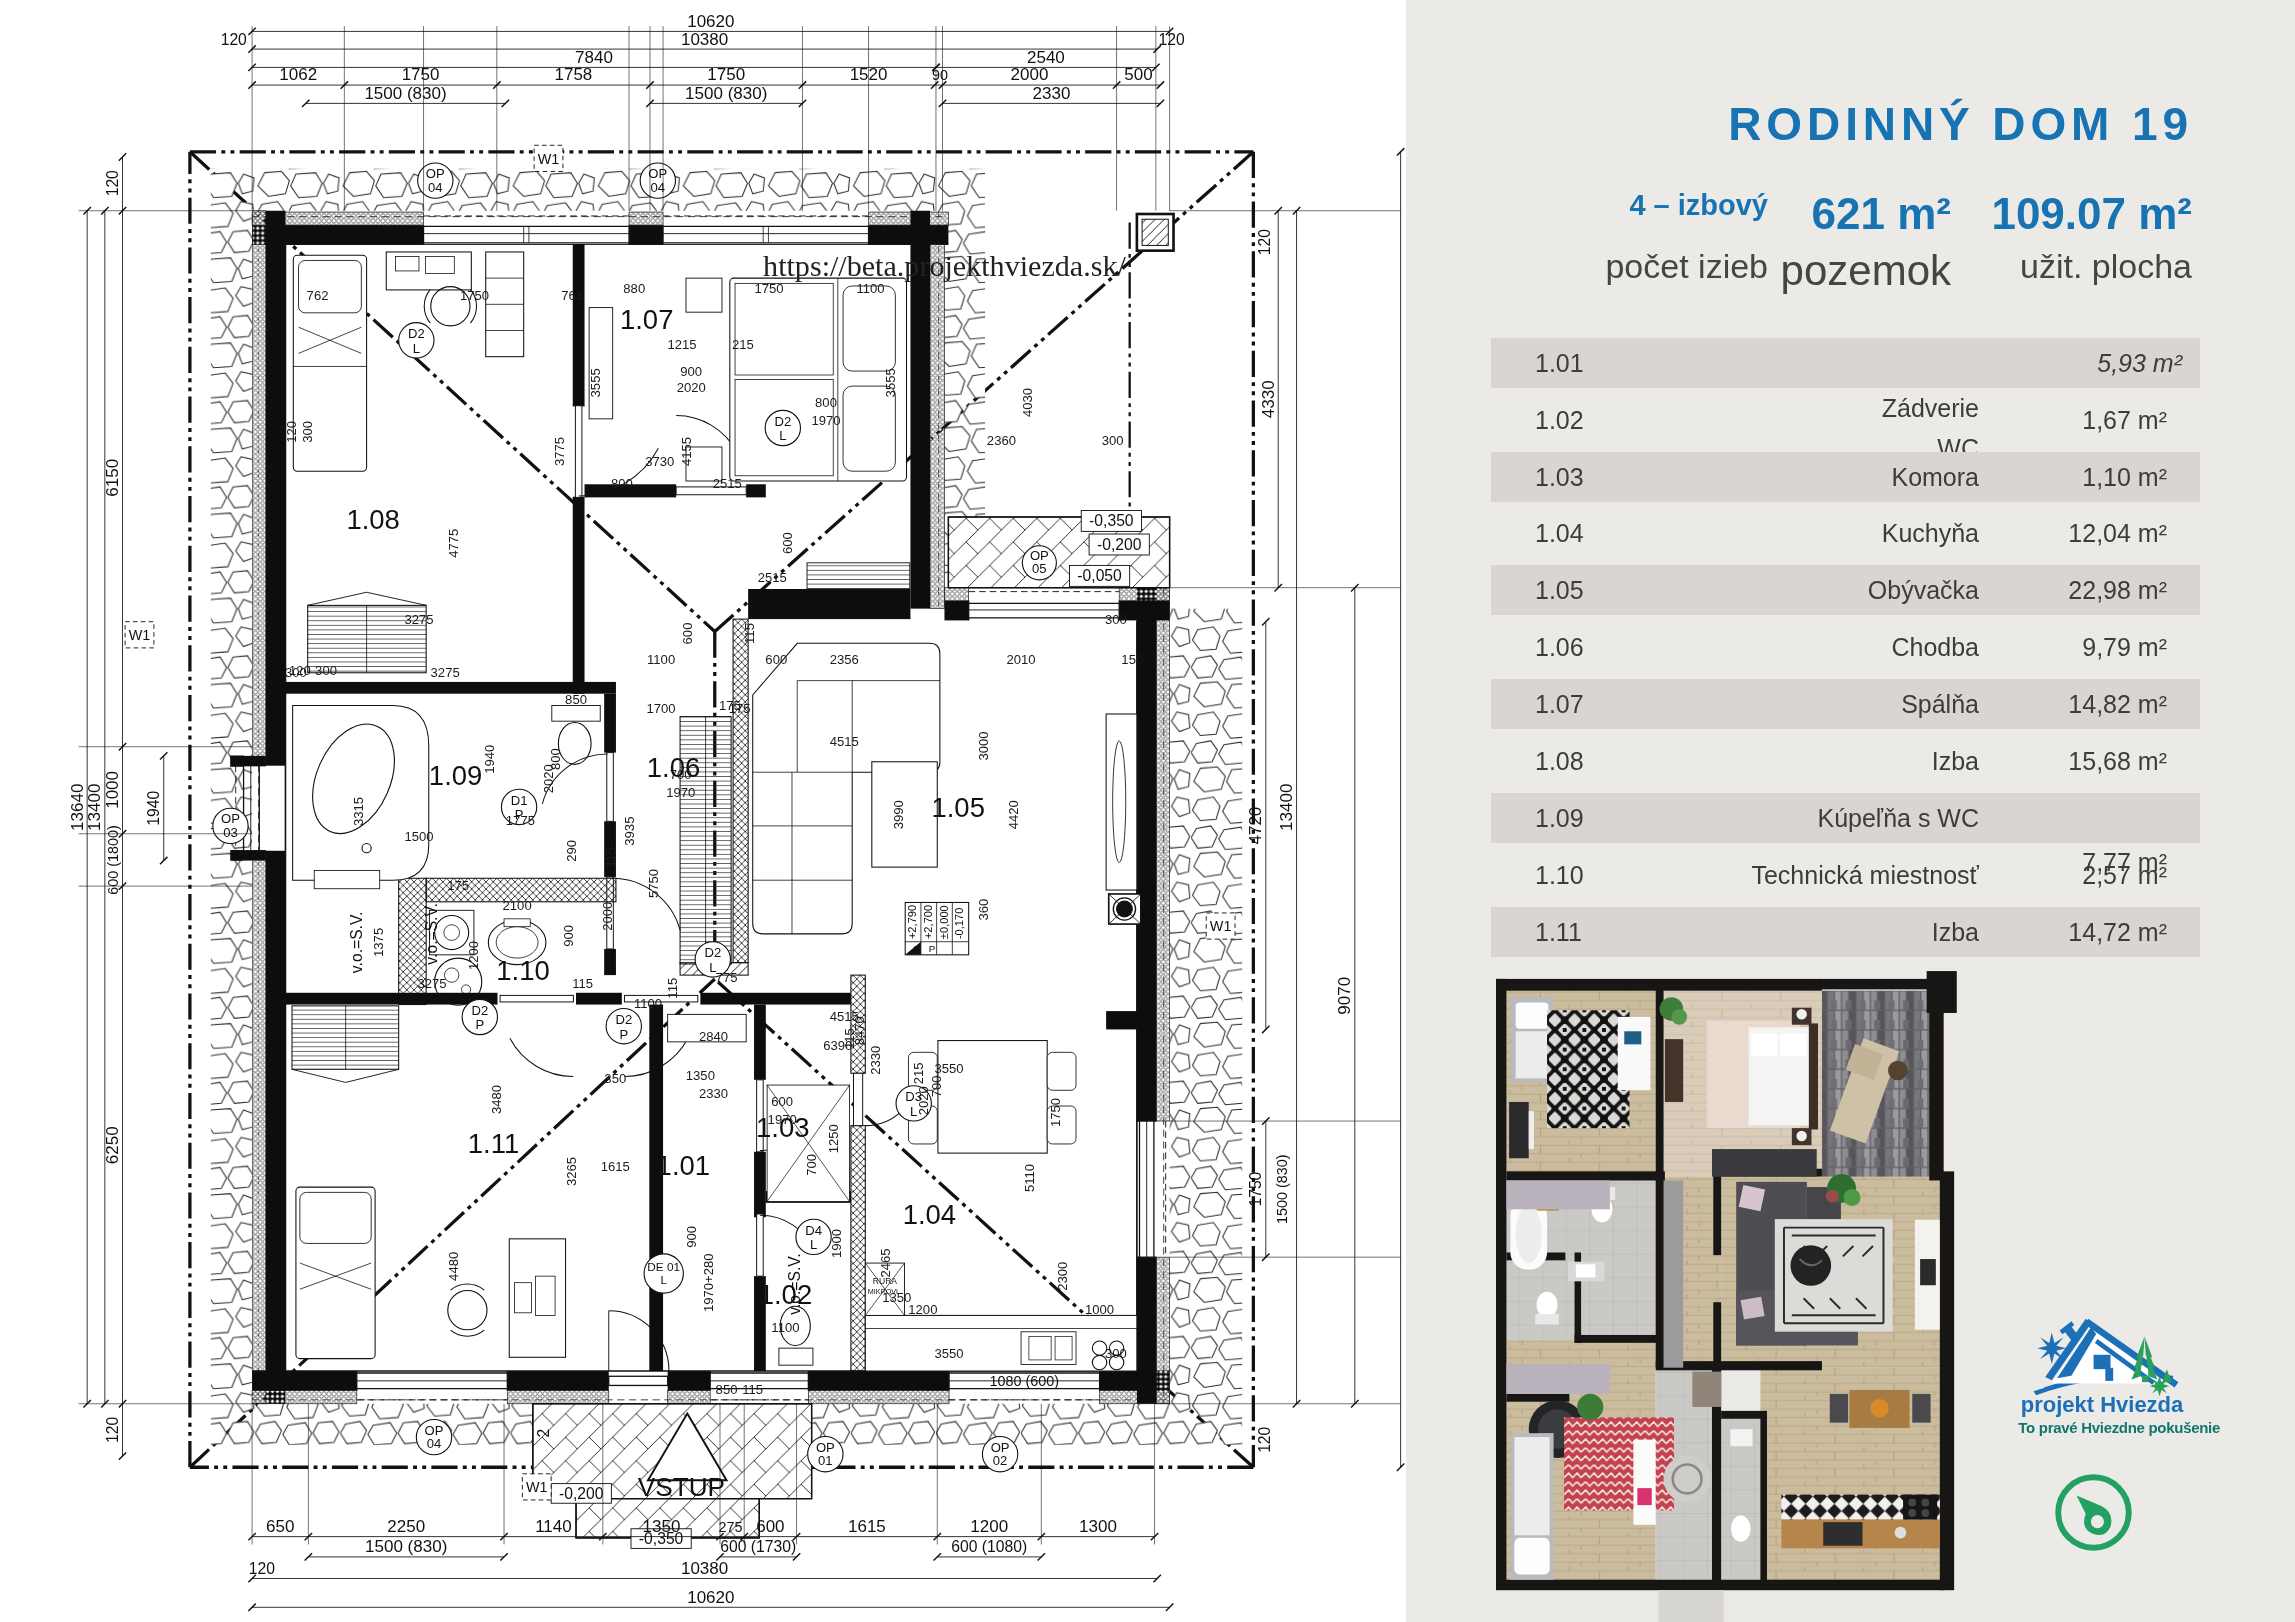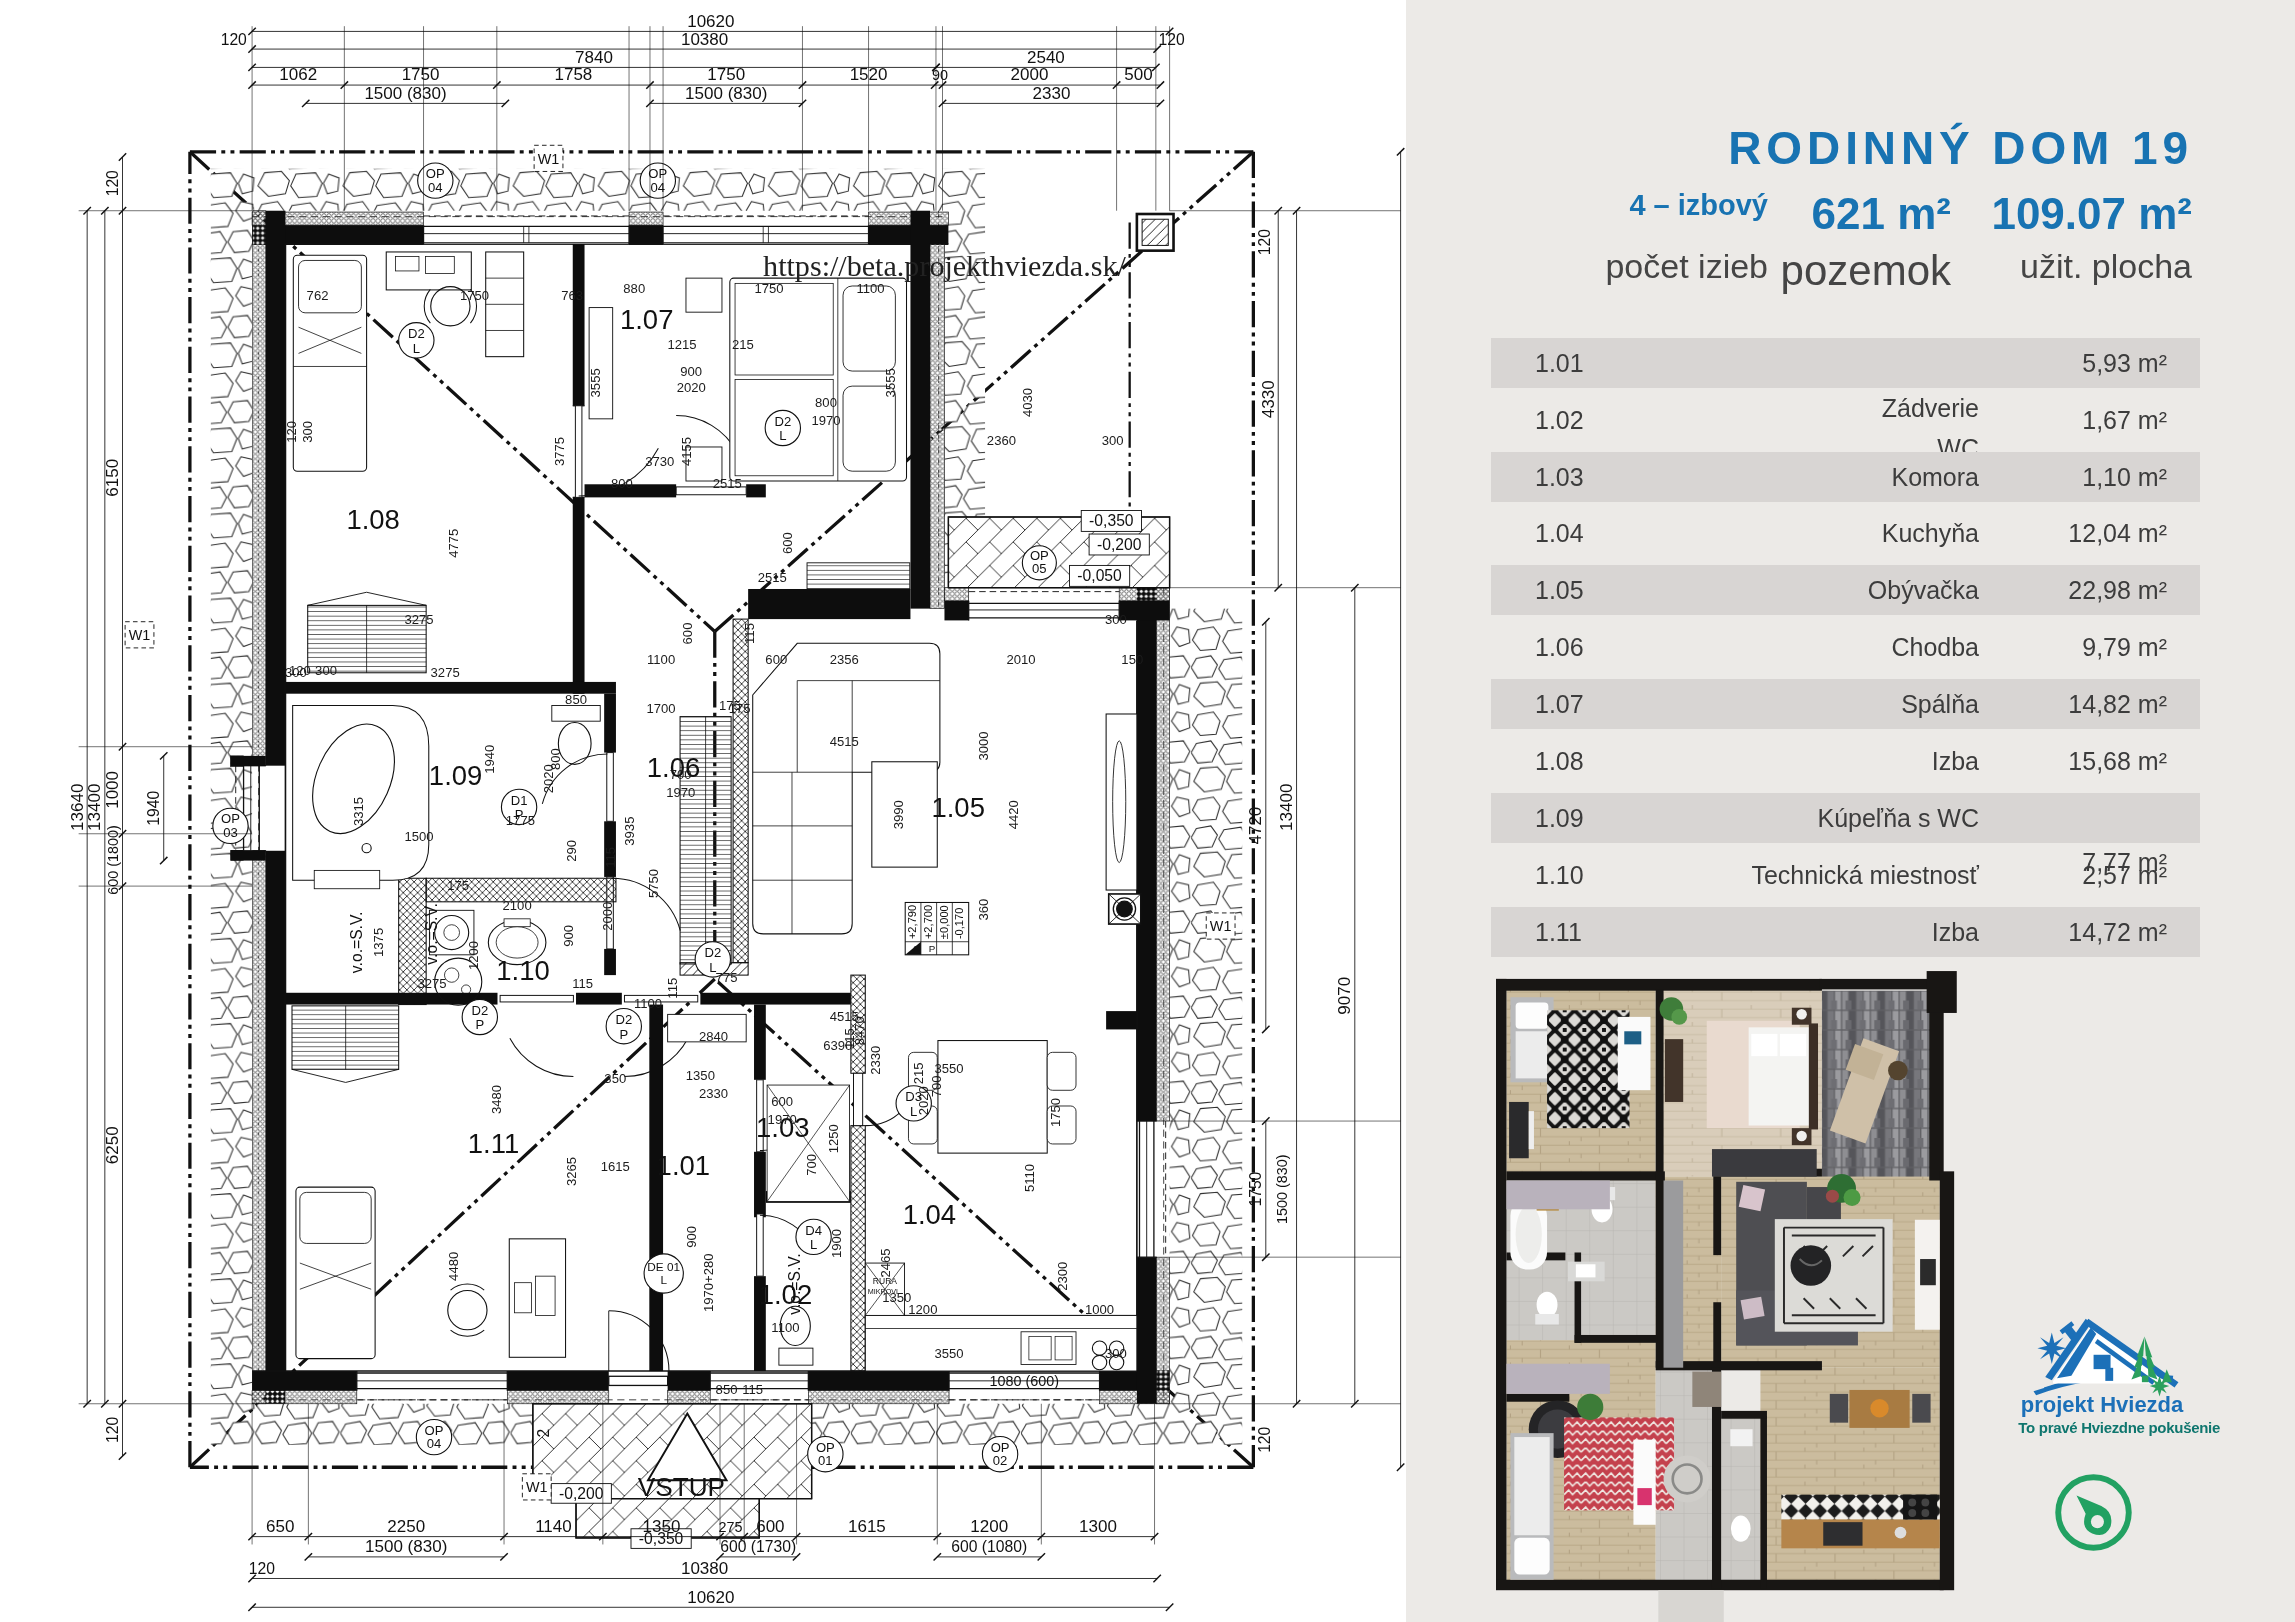--- a/index.html
+++ b/index.html
@@ -1021,35 +1021,35 @@
 <text x="1705" y="2075" font-size="20" font-family="Liberation Sans, sans-serif" text-anchor="middle" fill="#1c1c1c">300</text>
 <text x="452" y="1035" font-size="20" font-family="Liberation Sans, sans-serif" text-anchor="middle" fill="#1c1c1c">300</text>
 <text x="1305" y="1587" font-size="20" font-family="Liberation Sans, sans-serif" text-anchor="middle" fill="#1c1c1c" transform="rotate(-90 1305 1587)">115</text>
 <text x="1057" y="968" font-size="20" font-family="Liberation Sans, sans-serif" text-anchor="middle" fill="#1c1c1c" transform="rotate(-90 1057 968)">600</text>
 <text x="1152" y="968" font-size="20" font-family="Liberation Sans, sans-serif" text-anchor="middle" fill="#1c1c1c" transform="rotate(-90 1152 968)">115</text>
 <text x="1115" y="1085" font-size="20" font-family="Liberation Sans, sans-serif" text-anchor="middle" fill="#1c1c1c">175</text>
 </g>
 </svg>
 <div class="abs" style="left:1406px;top:0;width:889px;height:1623px;background:#ECEAE7"></div>
 
-<div class="abs" style="left:1440px;top:97px;width:753px;text-align:right;font-size:46px;font-weight:bold;color:#1873B2;letter-spacing:4.9px;margin-top:24px;">RODINNÝ DOM 19</div>
+<div class="abs" style="left:1440px;top:97px;width:753px;text-align:right;font-size:46px;font-weight:bold;color:#1873B2;letter-spacing:4.9px;">RODINNÝ DOM 19</div>
 
 <div class="abs" style="left:1440px;top:189px;width:328px;text-align:right;font-size:29px;font-weight:bold;color:#1873B2;">4 – izbový</div>
 <div class="abs" style="left:1440px;top:247px;width:328px;text-align:right;font-size:34px;color:#454545;">počet izieb</div>
 
 <div class="abs" style="left:1636px;top:189px;width:315px;text-align:right;font-size:44px;font-weight:bold;color:#1873B2;">621 m²</div>
 <div class="abs" style="left:1636px;top:247px;width:315px;text-align:right;font-size:42px;color:#454545;">pozemok</div>
 
 <div class="abs" style="left:1832px;top:189px;width:360px;text-align:right;font-size:44px;font-weight:bold;color:#1873B2;">109.07 m²</div>
 <div class="abs" style="left:1832px;top:247px;width:360px;text-align:right;font-size:34px;color:#454545;">užit. plocha</div>
 
 <div class="abs" style="left:1491px;top:338px;width:709px;height:50px;background:#D8D5D3;font-size:25px;color:#3C3C3C;">
     <span class="abs" style="left:44px;top:11px;">1.01</span>
     <span class="abs" style="right:221px;top:14px;margin-top:42px;">Zádverie</span>
-    <span class="abs" style="right:33px;top:11px;">5,93 m²</span>
+    <span class="abs" style="right:18px;top:11px;font-style:italic;">5,93 m²</span>
   </div>
 <div class="abs" style="left:1491px;top:395px;width:709px;height:50px;background:transparent;font-size:25px;color:#3C3C3C;">
     <span class="abs" style="left:44px;top:11px;">1.02</span>
     <span class="abs" style="right:221px;top:11px;margin-top:28px;">WC</span>
     <span class="abs" style="right:33px;top:11px;">1,67 m²</span>
   </div>
 <div class="abs" style="left:1491px;top:452px;width:709px;height:50px;background:#D8D5D3;font-size:25px;color:#3C3C3C;">
     <span class="abs" style="left:44px;top:11px;">1.03</span>
     <span class="abs" style="right:221px;top:11px;">Komora</span>
     <span class="abs" style="right:33px;top:11px;">1,10 m²</span>

